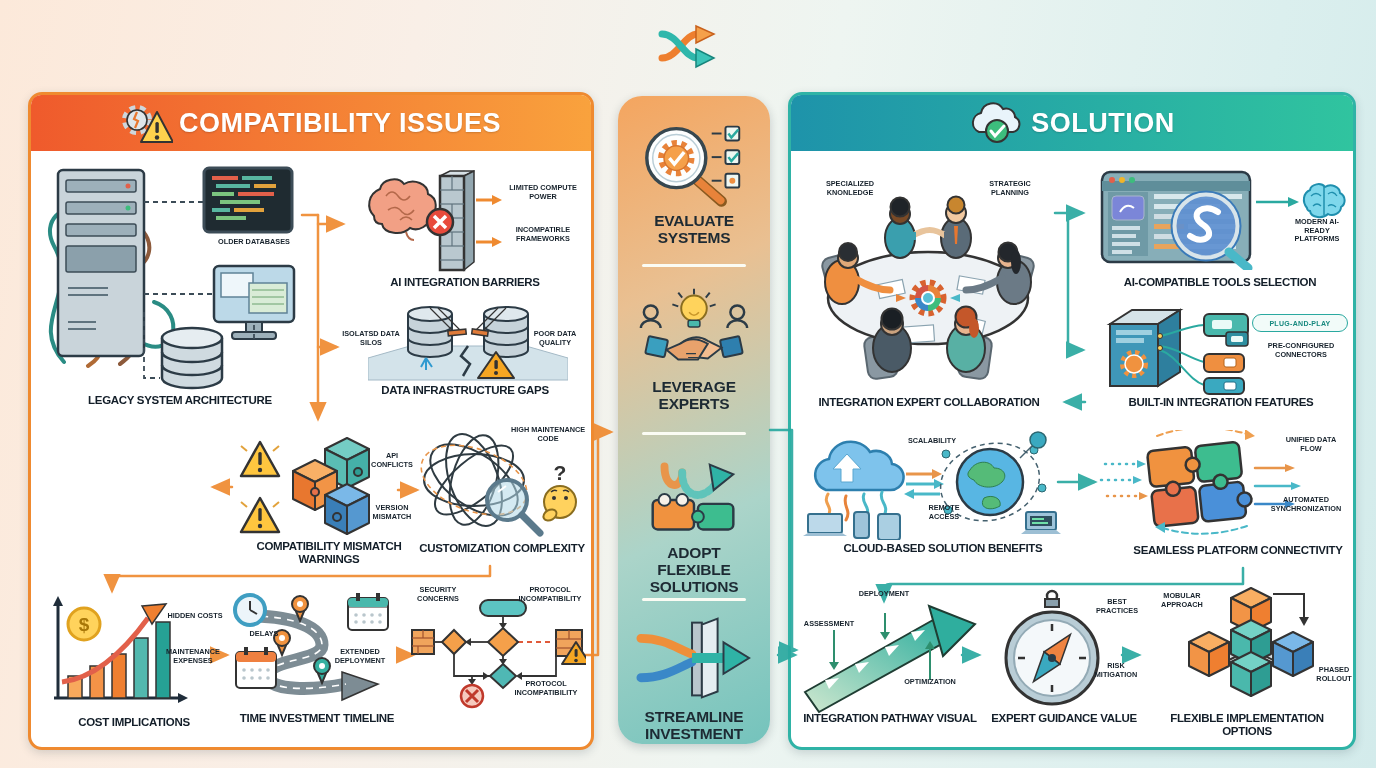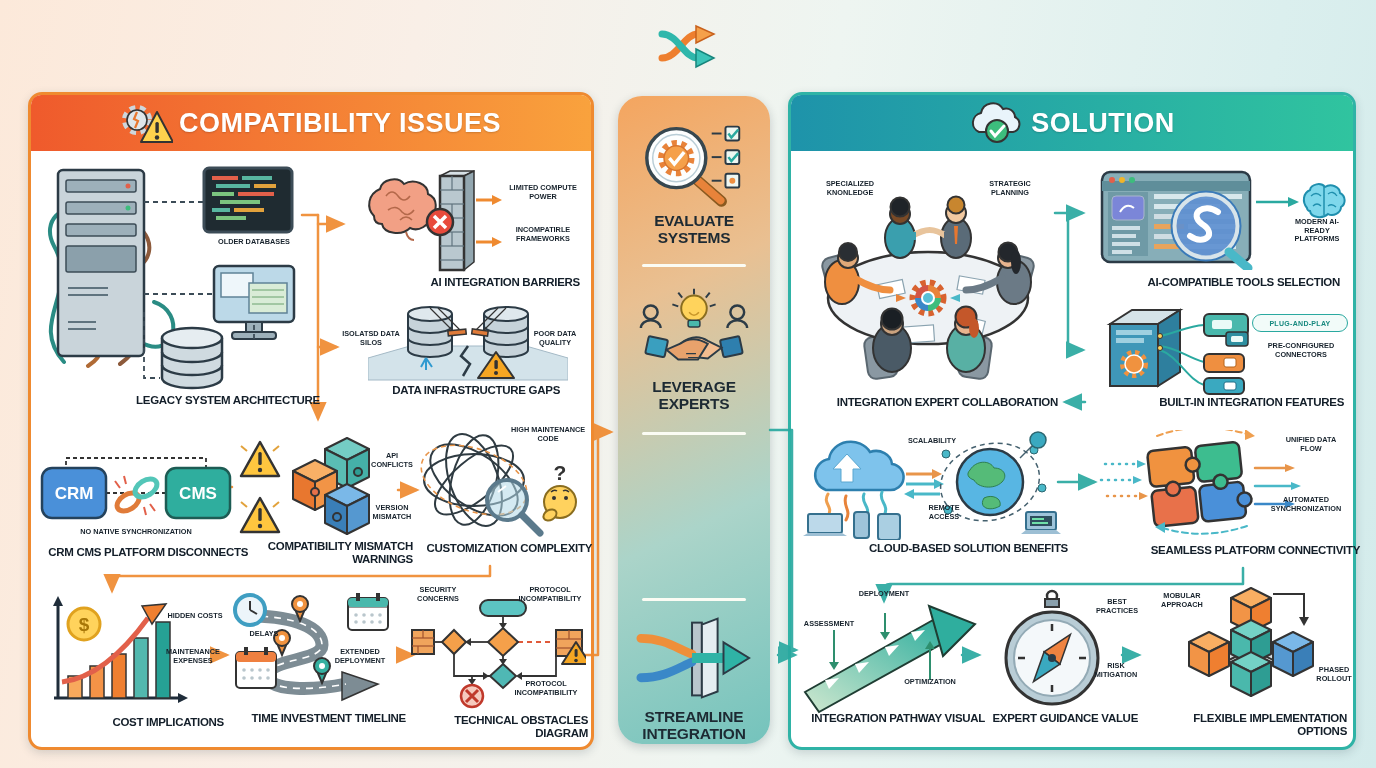--- a/index.html
+++ b/index.html
@@ -15,21 +15,21 @@
     color:#fff;font-size:27px;font-weight:800;letter-spacing:.5px;text-shadow:0 1px 2px rgba(0,0,0,.18)}
   #panel-issues .phead{background:linear-gradient(90deg,#ef5a2c,#f9a23d)}
   #panel-solution .phead{background:linear-gradient(90deg,#1e93aa,#30c49f)}
   .mid{position:absolute;left:618px;top:96px;width:152px;height:648px;border-radius:24px;
     background:linear-gradient(155deg,#f4a55f 0%,#e9c092 30%,#abd4c9 65%,#74c3bc 100%);
     box-shadow:0 3px 10px rgba(40,60,70,.22)}
   .step{position:absolute;left:0;width:100%;display:flex;flex-direction:column;align-items:center;gap:4px}
   .slabel{font-size:15.5px;font-weight:800;color:#1d2a33;text-align:center;line-height:1.1;letter-spacing:-.2px;width:120px}
   .sdiv{position:absolute;left:24px;width:104px;height:3px;background:#fbfcf4;border-radius:2px}
   .tile{position:absolute}
-  .cap{position:absolute;font-size:11.5px;font-weight:800;color:#131e29;text-align:right;line-height:1.12;letter-spacing:-.3px}
+  .cap{position:absolute;font-size:11.5px;font-weight:800;color:#131e29;text-align:center;line-height:1.12;letter-spacing:-.3px}
   .lbl{position:absolute;font-size:7.3px;font-weight:700;color:#17222c;text-align:center;line-height:1.18}
   .pill{position:absolute;border:1.6px solid #2aa9a0;background:#f2fbf9;color:#17897f;border-radius:9px;
     font-size:7px;font-weight:800;display:flex;align-items:center;justify-content:center;letter-spacing:.3px}
   .overlay{position:absolute;left:0;top:0;pointer-events:none}
   svg{display:block}
   .z1{z-index:1}.z2{z-index:2;position:absolute}
 </style>
 </head>
 <body>
 
@@ -118,32 +118,45 @@
         <rect x="12" y="52" width="20" height="18" rx="2" fill="#3a9fbf" stroke="#2c3b46" stroke-width="2" transform="rotate(12 22 61)"></rect>
         <rect x="88" y="52" width="20" height="18" rx="2" fill="#2e7fae" stroke="#2c3b46" stroke-width="2" transform="rotate(-12 98 61)"></rect>
         <path d="M46,58 C56,50 66,50 74,55 L88,62 L74,73 L56,71 Z" fill="#f3bd90" stroke="#2c3b46" stroke-width="2"></path>
         <path d="M74,58 C64,52 54,52 46,58 L32,64 L44,74 L64,74 Z" fill="#e8a26c" stroke="#2c3b46" stroke-width="2"></path>
         <path d="M52,68 h10 M54,72 h10" stroke="#2c3b46" stroke-width="1.2"></path>
       </svg>
       <div class="slabel">LEVERAGE EXPERTS</div>
     </div>
     <div class="sdiv" style="top:336px"></div>
 
+    <div class="step" style="top:356px">
+      <svg width="118" height="88" viewBox="0 0 120 88">
+        <rect x="18" y="48" width="42" height="30" rx="5" fill="#f0923f" stroke="#2c3b46" stroke-width="2.5"></rect>
+        <rect x="64" y="52" width="36" height="26" rx="5" fill="#3dbd8f" stroke="#2c3b46" stroke-width="2.5"></rect>
+        <circle cx="64" cy="65" r="6" fill="#3dbd8f" stroke="#2c3b46" stroke-width="2"></circle>
+        <circle cx="30" cy="48" r="6" fill="#f7f1e8" stroke="#2c3b46" stroke-width="2"></circle>
+        <circle cx="48" cy="48" r="6" fill="#f7f1e8" stroke="#2c3b46" stroke-width="2"></circle>
+        <path d="M30,14 C30,38 48,38 48,20" stroke="#e8954a" stroke-width="8" fill="none" stroke-linecap="round"></path>
+        <path d="M48,20 C48,44 66,50 80,34" stroke="#5fc4ba" stroke-width="8" fill="none" stroke-dasharray="3 4" stroke-linecap="round"></path>
+        <polygon points="76,12 100,22 80,38" fill="#2fb3a6" stroke="#2c3b46" stroke-width="2"></polygon>
+      </svg>
+      <div class="slabel">ADOPT FLEXIBLE SOLUTIONS</div>
+    </div>
     <div class="sdiv" style="top:502px"></div>
 
     <div class="step" style="top:520px">
       <svg width="118" height="88" viewBox="0 0 120 88">
         <rect x="58" y="6" width="10" height="74" fill="#b9c6cc" stroke="#2c3b46" stroke-width="2"></rect>
         <polygon points="68,8 84,2 84,76 68,82" fill="#e4edf1" stroke="#2c3b46" stroke-width="2"></polygon>
         <path d="M6,22 C30,22 42,32 58,38" stroke="#ef8f3a" stroke-width="9" fill="none" stroke-linecap="round"></path>
         <path d="M6,62 C30,62 44,52 58,46" stroke="#3a88c8" stroke-width="9" fill="none" stroke-linecap="round"></path>
         <path d="M58,42 H92" stroke="#2fb3a6" stroke-width="10" fill="none"></path>
         <polygon points="90,26 116,42 90,58" fill="#2fb3a6" stroke="#2c3b46" stroke-width="2"></polygon>
       </svg>
-      <div class="slabel">STREAMLINE INTEGRATION</div>
+      <div class="slabel">STREAMLINE INVESTMENT</div>
     </div>
   </div>
 
   <svg class="overlay z1" width="1376" height="768">
     <defs>
       <marker id="ao" markerWidth="9" markerHeight="8" refX="6.5" refY="3.5" orient="auto">
           <path d="M0,0 L8,3.5 L0,7 z" fill="#ef8a30"></path>
         </marker>
       <marker id="at" markerWidth="9" markerHeight="8" refX="6.5" refY="3.5" orient="auto">
           <path d="M0,0 L8,3.5 L0,7 z" fill="#2aa9a0"></path>
@@ -296,37 +309,20 @@
       <path d="M58,58 l-5,9 M58,58 l6,9 M58,58 v12" stroke="#2f9ad0" stroke-width="2" fill="none"></path>
       <polygon points="128,52 146,78 110,78" fill="#f5a623" stroke="#333" stroke-width="2" stroke-linejoin="round"></polygon>
       <rect x="126.4" y="60" width="3.4" height="9" rx="1.5" fill="#333"></rect>
         <circle cx="128" cy="73" r="2" fill="#333"></circle>
     </svg>
     <div class="lbl" style="left:0px;top:32px;width:62px">ISOLATSD DATA SILOS</div>
     <div class="lbl" style="left:184px;top:32px;width:62px">POOR DATA QUALITY</div>
     <div class="cap" style="left:30px;top:86px;width:190px">DATA INFRASTRUCTURE GAPS</div>
   </div>
 
-  <div class="tile z2" style="left:36px;top:440px;width:205px;height:125px">
-    <svg width="200" height="80" viewBox="0 0 200 80" style="position:absolute;left:0;top:6px">
-      <path d="M30,26 V12 H170 V26" stroke="#333" stroke-width="1.8" stroke-dasharray="4 3" fill="none"></path>
-      <line x1="70" y1="47" x2="130" y2="47" stroke="#333" stroke-width="1.8" stroke-dasharray="4 3"></line>
-      <rect x="6" y="22" width="64" height="50" rx="10" fill="#4a90d9" stroke="#24425c" stroke-width="2.5"></rect>
-      <rect x="130" y="22" width="64" height="50" rx="10" fill="#2fae9e" stroke="#1d5c54" stroke-width="2.5"></rect>
-      <text x="38" y="53" text-anchor="middle" font-size="17" font-weight="bold" fill="#fff">CRM</text>
-      <text x="162" y="53" text-anchor="middle" font-size="17" font-weight="bold" fill="#fff">CMS</text>
-      <ellipse cx="92" cy="56" rx="12" ry="7.5" fill="none" stroke="#e07b39" stroke-width="5" transform="rotate(-32 92 56)"></ellipse>
-      <ellipse cx="110" cy="42" rx="12" ry="7.5" fill="none" stroke="#53c6b8" stroke-width="5" transform="rotate(-32 110 42)"></ellipse>
-      <g stroke="#e2604a" stroke-width="2">
-          <path d="M84,42 l-5,-7 M90,38 l-2,-8 M114,58 l5,7 M108,61 l2,8"></path>
-        </g>
-    </svg>
-    <div class="lbl" style="left:40px;top:88px;width:120px">NO NATIVE SYNCHRONIZATION</div>
-    <div class="cap" style="left:-8px;top:106px;width:220px">CRM CMS PLATFORM DISCONNECTS</div>
-  </div>
 
   <div class="tile z2" style="left:237px;top:432px;width:182px;height:142px">
     <svg width="46" height="112" viewBox="0 0 46 112" style="position:absolute;left:0;top:6px">
       <g>
         <polygon points="23,4 42,38 4,38" fill="#ffc63f" stroke="#333" stroke-width="2.5" stroke-linejoin="round"></polygon>
         <rect x="21.3" y="14" width="3.4" height="13" rx="1.5" fill="#333"></rect>
           <circle cx="23" cy="32" r="2.2" fill="#333"></circle>
         <path d="M4,8 l6,5 M42,8 l-6,5" stroke="#e2a23c" stroke-width="2"></path>
       </g>
       <g transform="translate(0,56)">
@@ -497,21 +493,20 @@
         </g>
       <polygon points="166,44 180,66 152,66" fill="#f5a623" stroke="#333" stroke-width="2" stroke-linejoin="round"></polygon>
       <rect x="164.6" y="51" width="3" height="8" rx="1.4" fill="#333"></rect>
         <circle cx="166" cy="62.5" r="1.8" fill="#333"></circle>
       <circle cx="62" cy="98" r="11" fill="#f6cabe" stroke="#c0392b" stroke-width="2.5"></circle>
       <path d="M56,92 L68,104 M68,92 L56,104" stroke="#c0392b" stroke-width="3"></path>
     </svg>
     <div class="lbl" style="left:2px;top:0px;width:64px">SECURITY CONCERNS</div>
     <div class="lbl" style="left:106px;top:0px;width:80px">PROTOCOL INCOMPATIBILITY</div>
     <div class="lbl" style="left:98px;top:94px;width:88px">PROTOCOL INCOMPATIBILITY</div>
-    <div class="cap" style="left:4px;top:128px;width:180px">TECHNICAL OBSTACLES DIAGRAM</div>
   </div>
 
   <div class="tile z2" style="left:798px;top:162px;width:262px;height:254px">
     <svg width="240" height="206" viewBox="0 0 240 206" style="position:absolute;left:10px;top:24px">
       <g fill="#8a98a2" stroke="#5a6770" stroke-width="2">
         <rect x="18" y="70" width="26" height="46" rx="8" transform="rotate(-15 31 93)"></rect>
         <rect x="196" y="70" width="26" height="46" rx="8" transform="rotate(15 209 93)"></rect>
         <rect x="58" y="150" width="30" height="42" rx="8" transform="rotate(-8 73 171)"></rect>
         <rect x="152" y="150" width="30" height="42" rx="8" transform="rotate(8 167 171)"></rect>
       </g>

